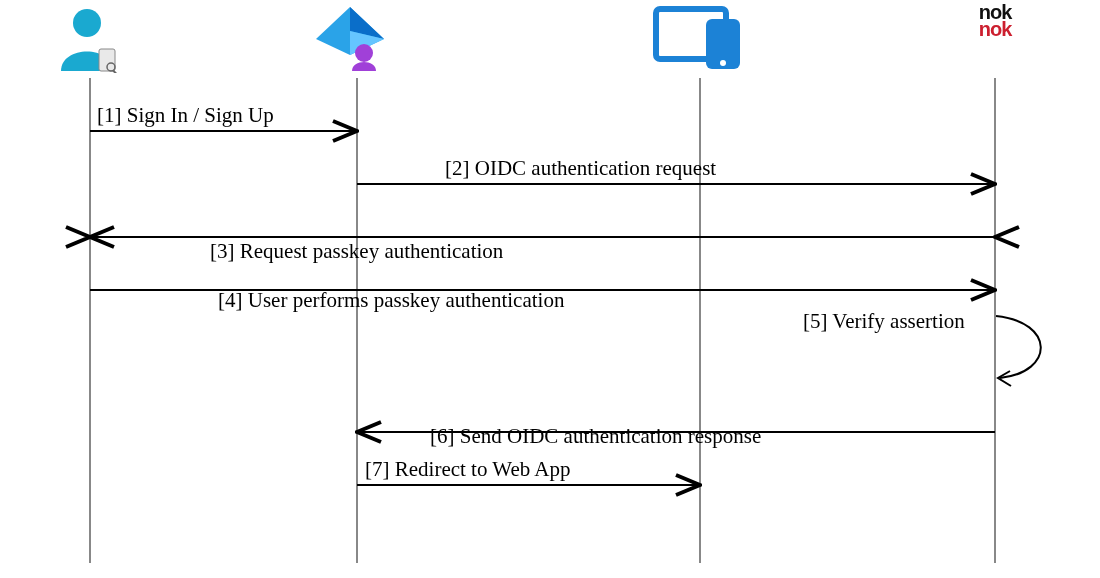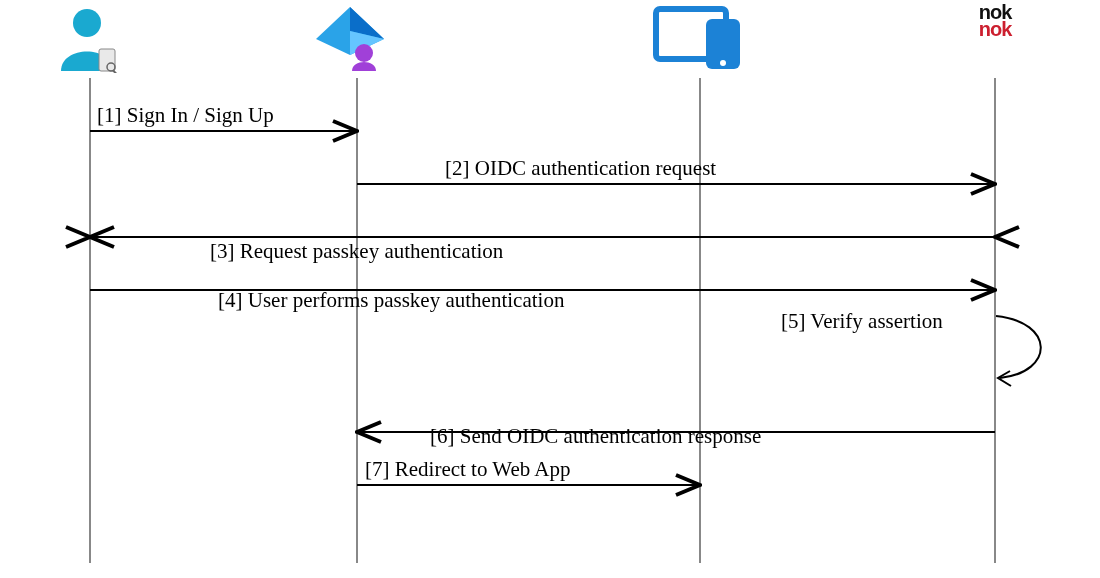--- a/index.html
+++ b/index.html
@@ -122,17 +122,17 @@
 
     <line x1="357" y1="432" x2="995" y2="432" stroke="#000" stroke-width="2" marker-start="url(#ahL)"></line>
 
     <line x1="357" y1="485" x2="700" y2="485" stroke="#000" stroke-width="2" marker-end="url(#ahR)"></line>
   </svg>
 
   <div class="msg-label" style="left:97px; top:103px;">[1] Sign In / Sign Up</div>
   <div class="msg-label" style="left:445px;top:156px;">[2] OIDC authentication request</div>
   <div class="msg-label" style="left:210px;top:209px;margin-top:30px;">[3] Request passkey authentication</div>
   <div class="msg-label" style="left:218px;top:248px;margin-top:40px;">[4] User performs passkey authentication</div>
-  <div class="msg-label" style="left:781px;top:309px;">[5] Verify assertion</div>
+  <div class="msg-label" style="left:803px;top:309px;">[5] Verify assertion</div>
   <div class="msg-label" style="left:430px;top:424px;">[6] Send OIDC authentication response</div>
   <div class="msg-label" style="left:365px;top:457px;">[7] Redirect to Web App</div>
 
 </div>
 
 </body></html>

